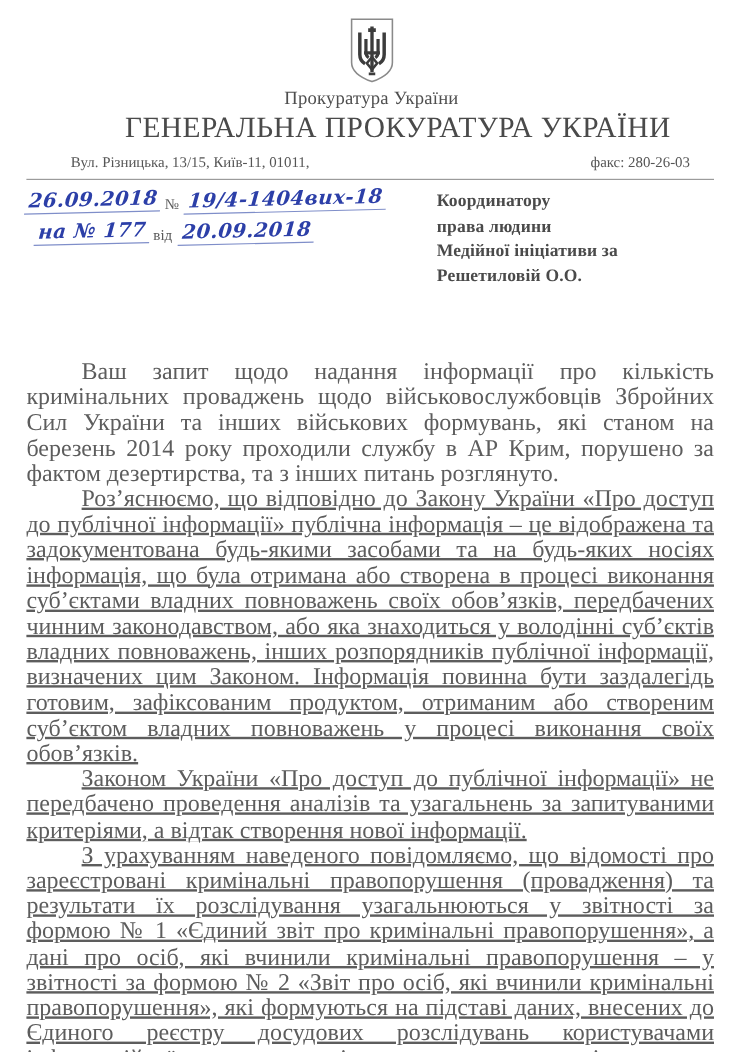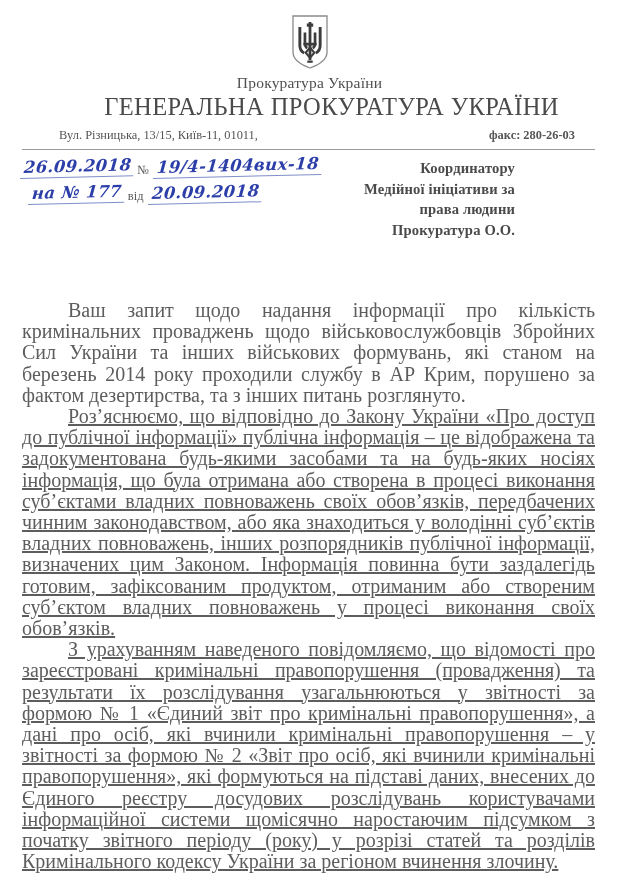--- a/index.html
+++ b/index.html
@@ -60,21 +60,20 @@
   .contact-address {
     position: absolute;
     left: 37px;
     top: 0;
     text-align: center;
   }
   .contact-fax {
     position: absolute;
     right: 22px;
     top: 0;
-    font-weight: bold;
   }
   .rule {
     margin: 4px 24px 0 22px;
     height: 0;
     border-top: 1.2px solid #9b9b9b;
   }
 
   
   .band {
     position: relative;
@@ -121,21 +120,21 @@
   .addressee {
     position: absolute;
     left: 364px;
     top: 8px;
     font-size: 14.6px;
     font-weight: bold;
     color: #4a4a4a;
     line-height: 20.5px;
     letter-spacing: .15px;
   }
-  .addressee div { white-space: nowrap; text-align: right; }
+  .addressee div { white-space: nowrap; }
 
   
   .body-text {
     margin: 0 24px 0 22px;
     font-size: 20px;
     line-height: 21.2px;
     text-align: justify;
     color: #5d5d5d;
   }
   .body-text p {
@@ -196,26 +195,27 @@
       </div>
       <div class="refline second">
         <span class="hw">на № 177</span>
         <span class="lbl">від</span>
         <span class="hw">20.09.2018</span>
       </div>
     </div>
 
     <div class="addressee">
       <div>Координатору</div>
+      <div>права людини</div>
       <div>Медійної ініціативи за</div>
-      <div>права людини</div>
-      <div>Прокуратура О.О.</div>
+      <div>Решетиловій О.О.</div>
     </div>
 
   </div>
 
   <div class="body-text">
     <p>Ваш запит щодо надання інформації про кількість кримінальних проваджень щодо військовослужбовців Збройних Сил України та інших військових формувань, які станом на березень 2014 року проходили службу в АР Крим, порушено за фактом дезертирства, та з інших питань розглянуто.</p>
     <p>Роз’яснюємо, що відповідно до Закону України «Про доступ до публічної інформації» публічна інформація – це відображена та задокументована будь-якими засобами та на будь-яких носіях інформація, що була отримана або створена в процесі виконання суб’єктами владних повноважень своїх обов’язків, передбачених чинним законодавством, або яка знаходиться у володінні суб’єктів владних повноважень, інших розпорядників публічної інформації, визначених цим Законом. Інформація повинна бути заздалегідь готовим, зафіксованим продуктом, отриманим або створеним суб’єктом владних повноважень у процесі виконання своїх обов’язків.</p>
+    <p>Законом України «Про доступ до публічної інформації» не передбачено проведення аналізів та узагальнень за запитуваними критеріями, а відтак створення нової інформації.</p>
     <p>З урахуванням наведеного повідомляємо, що відомості про зареєстровані кримінальні правопорушення (провадження) та результати їх розслідування узагальнюються у звітності за формою № 1 «Єдиний звіт про кримінальні правопорушення», а дані про осіб, які вчинили кримінальні правопорушення – у звітності за формою № 2 «Звіт про осіб, які вчинили кримінальні правопорушення», які формуються на підставі даних, внесених до Єдиного реєстру досудових розслідувань користувачами інформаційної системи щомісячно наростаючим підсумком з початку звітного періоду (року) у розрізі статей та розділів Кримінального кодексу України за регіоном вчинення злочину.</p>
   </div>
 
 </div>
 
 </body></html>

